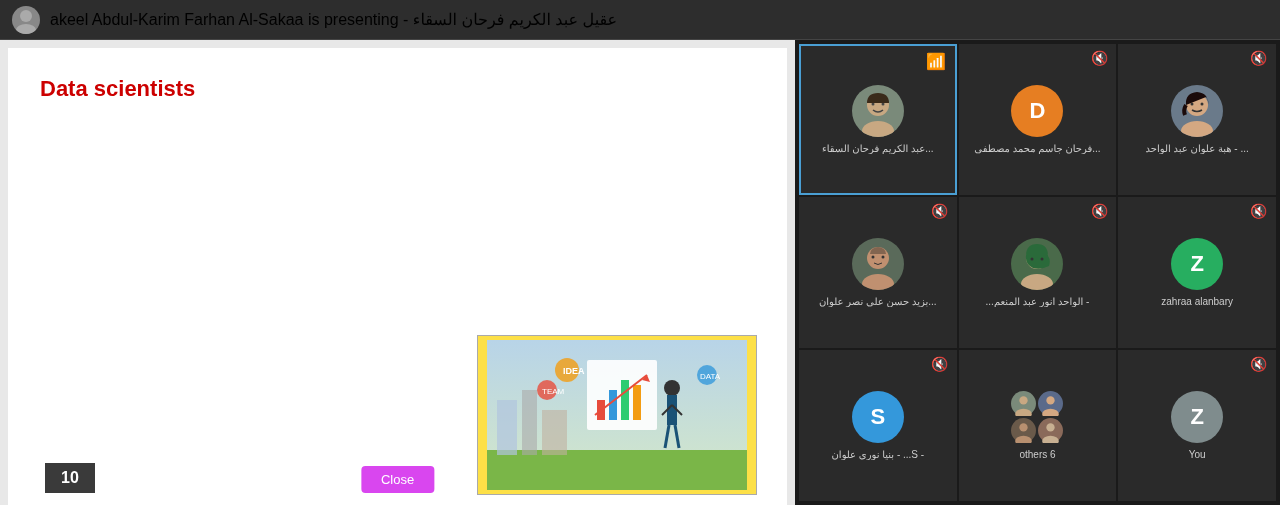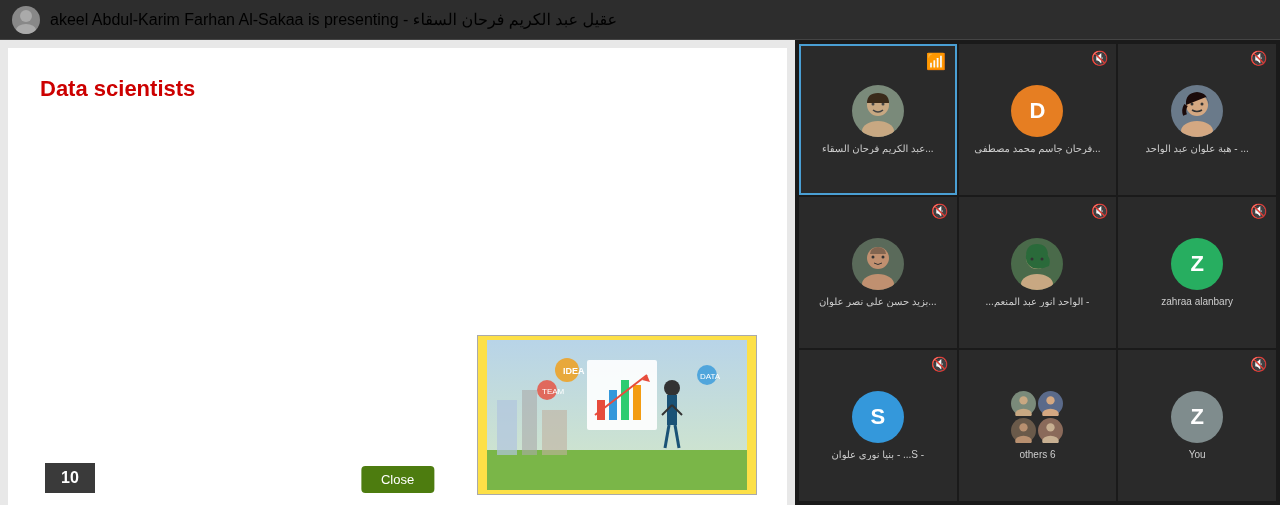--- a/index.html
+++ b/index.html
@@ -97,21 +97,21 @@
       font-size: 16px;
       font-weight: bold;
       margin-left: 17px;
     }
 
     #close-btn {
       position: absolute;
       bottom: 12px;
       left: 50%;
       transform: translateX(-50%);
-      background: #4d7c0f;
+      background: #d946ef;
       color: white;
       border: none;
       padding: 6px 20px;
       border-radius: 4px;
       cursor: pointer;
       font-size: 13px;
     }
 
     
     #participants-grid {

